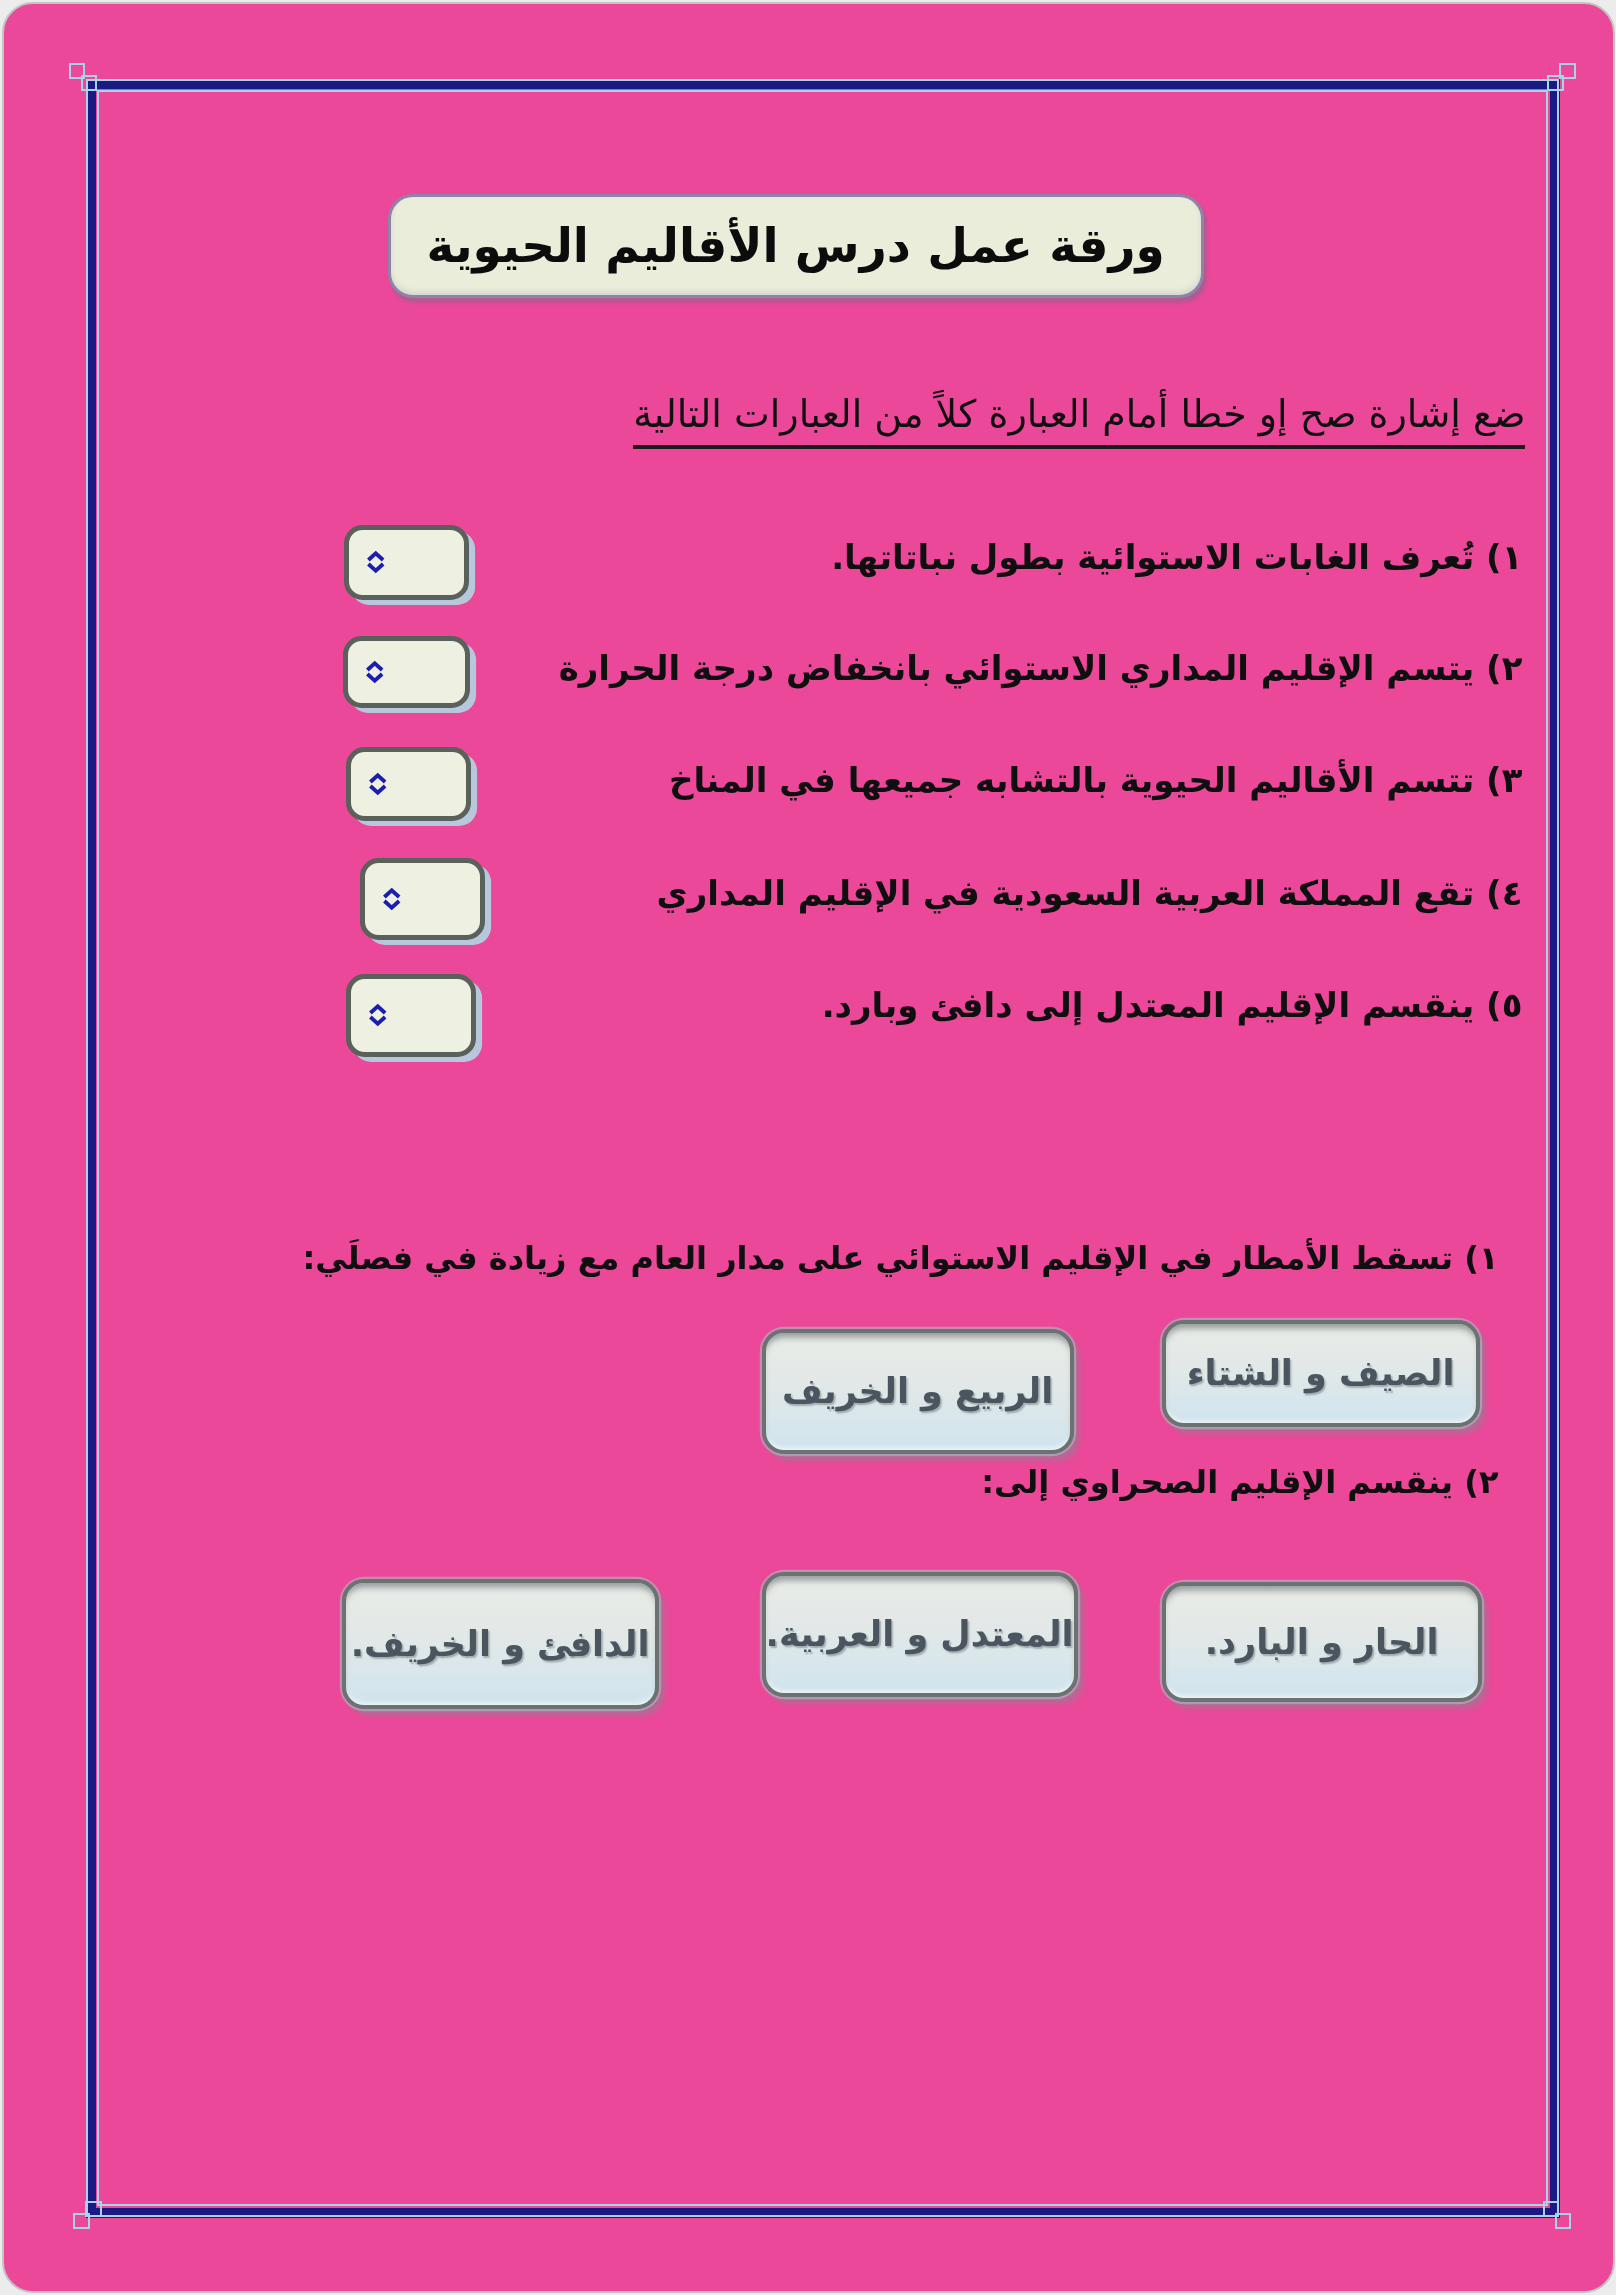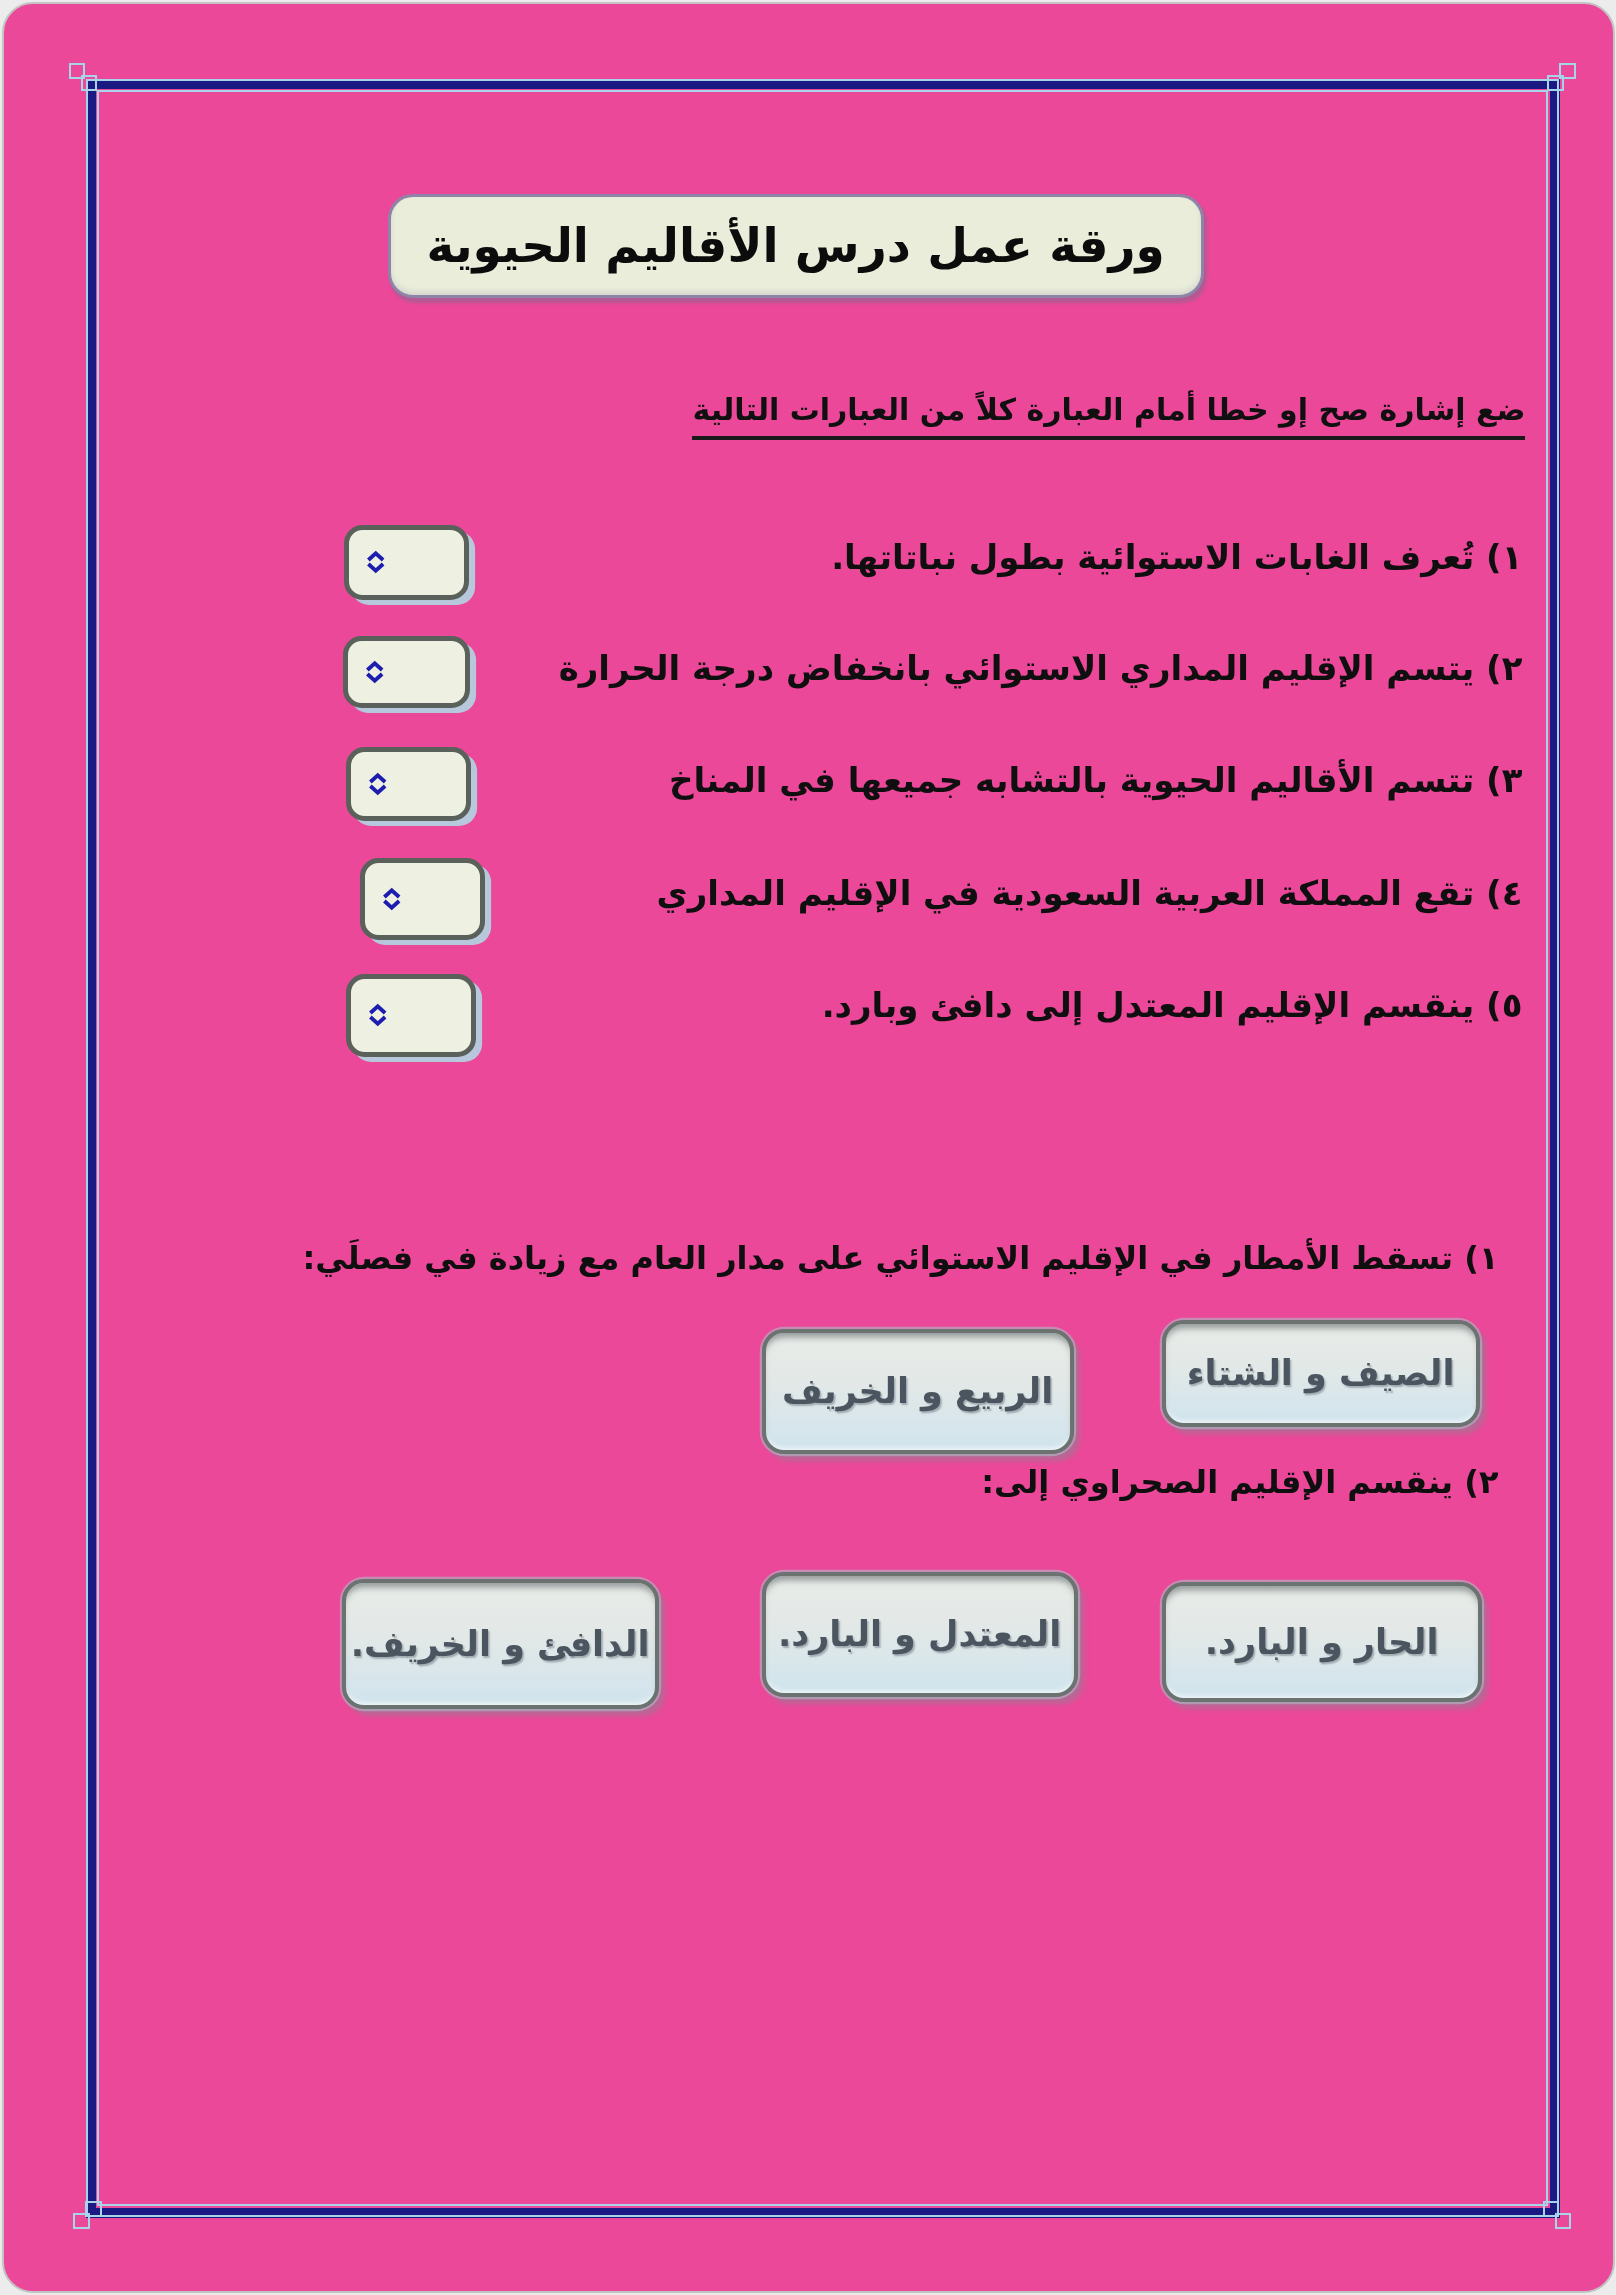--- a/index.html
+++ b/index.html
@@ -40,21 +40,21 @@
     background:#e9edda;border:3.8px solid #8d84a8;border-radius:25px;
     box-sizing:border-box;display:flex;align-items:center;justify-content:center;
     box-shadow:2.2px 4.4px 3.3px rgba(110,110,140,0.45), inset 0 -3.3px 5.5px rgba(140,135,165,0.22);
   }
   .title-box span{
     font-size:47px;font-weight:700;color:#0c0c0c;white-space:nowrap;
   }
   
   .sec-heading{
     position:absolute;right:88px;direction:rtl;white-space:nowrap;
-    font-size:30px;font-weight:700;color:#101010;
+    font-size:38px;font-weight:400;color:#101010;
     padding-bottom:9.8px;border-bottom:4.9px solid #1a1a1a;
   }
   .sec-heading.tf{top:388px;}
   .sec-heading.mcq{top:1084px;border-bottom:6px solid #3c3c3c;padding-bottom:7.7px;}
   
   .statement{
     position:absolute;right:91px;direction:rtl;white-space:nowrap;
     font-size:34px;font-weight:700;color:#0f0f0f;
   }
   .ans-box{
@@ -158,20 +158,20 @@
   <div class="opt" style="left:758px;top:1325px;width:312px;height:125px">
     <span>الربيع و الخريف</span>
   </div>
 
   <div class="q-text" style="top:1459px">٢) ينقسم الإقليم الصحراوي إلى:</div>
 
   <div class="opt" style="left:1158px;top:1578px;width:320px;height:120px">
     <span>الحار و البارد.</span>
   </div>
   <div class="opt" style="left:758px;top:1568px;width:316px;height:125px">
-    <span>المعتدل و البارد.</span>
+    <span>المعتدل و العربية.</span>
   </div>
   <div class="opt" style="left:338px;top:1575px;width:317px;height:130px">
     <span>الدافئ و الخريف.</span>
   </div>
 
 </div>
 
 
 </body></html>

